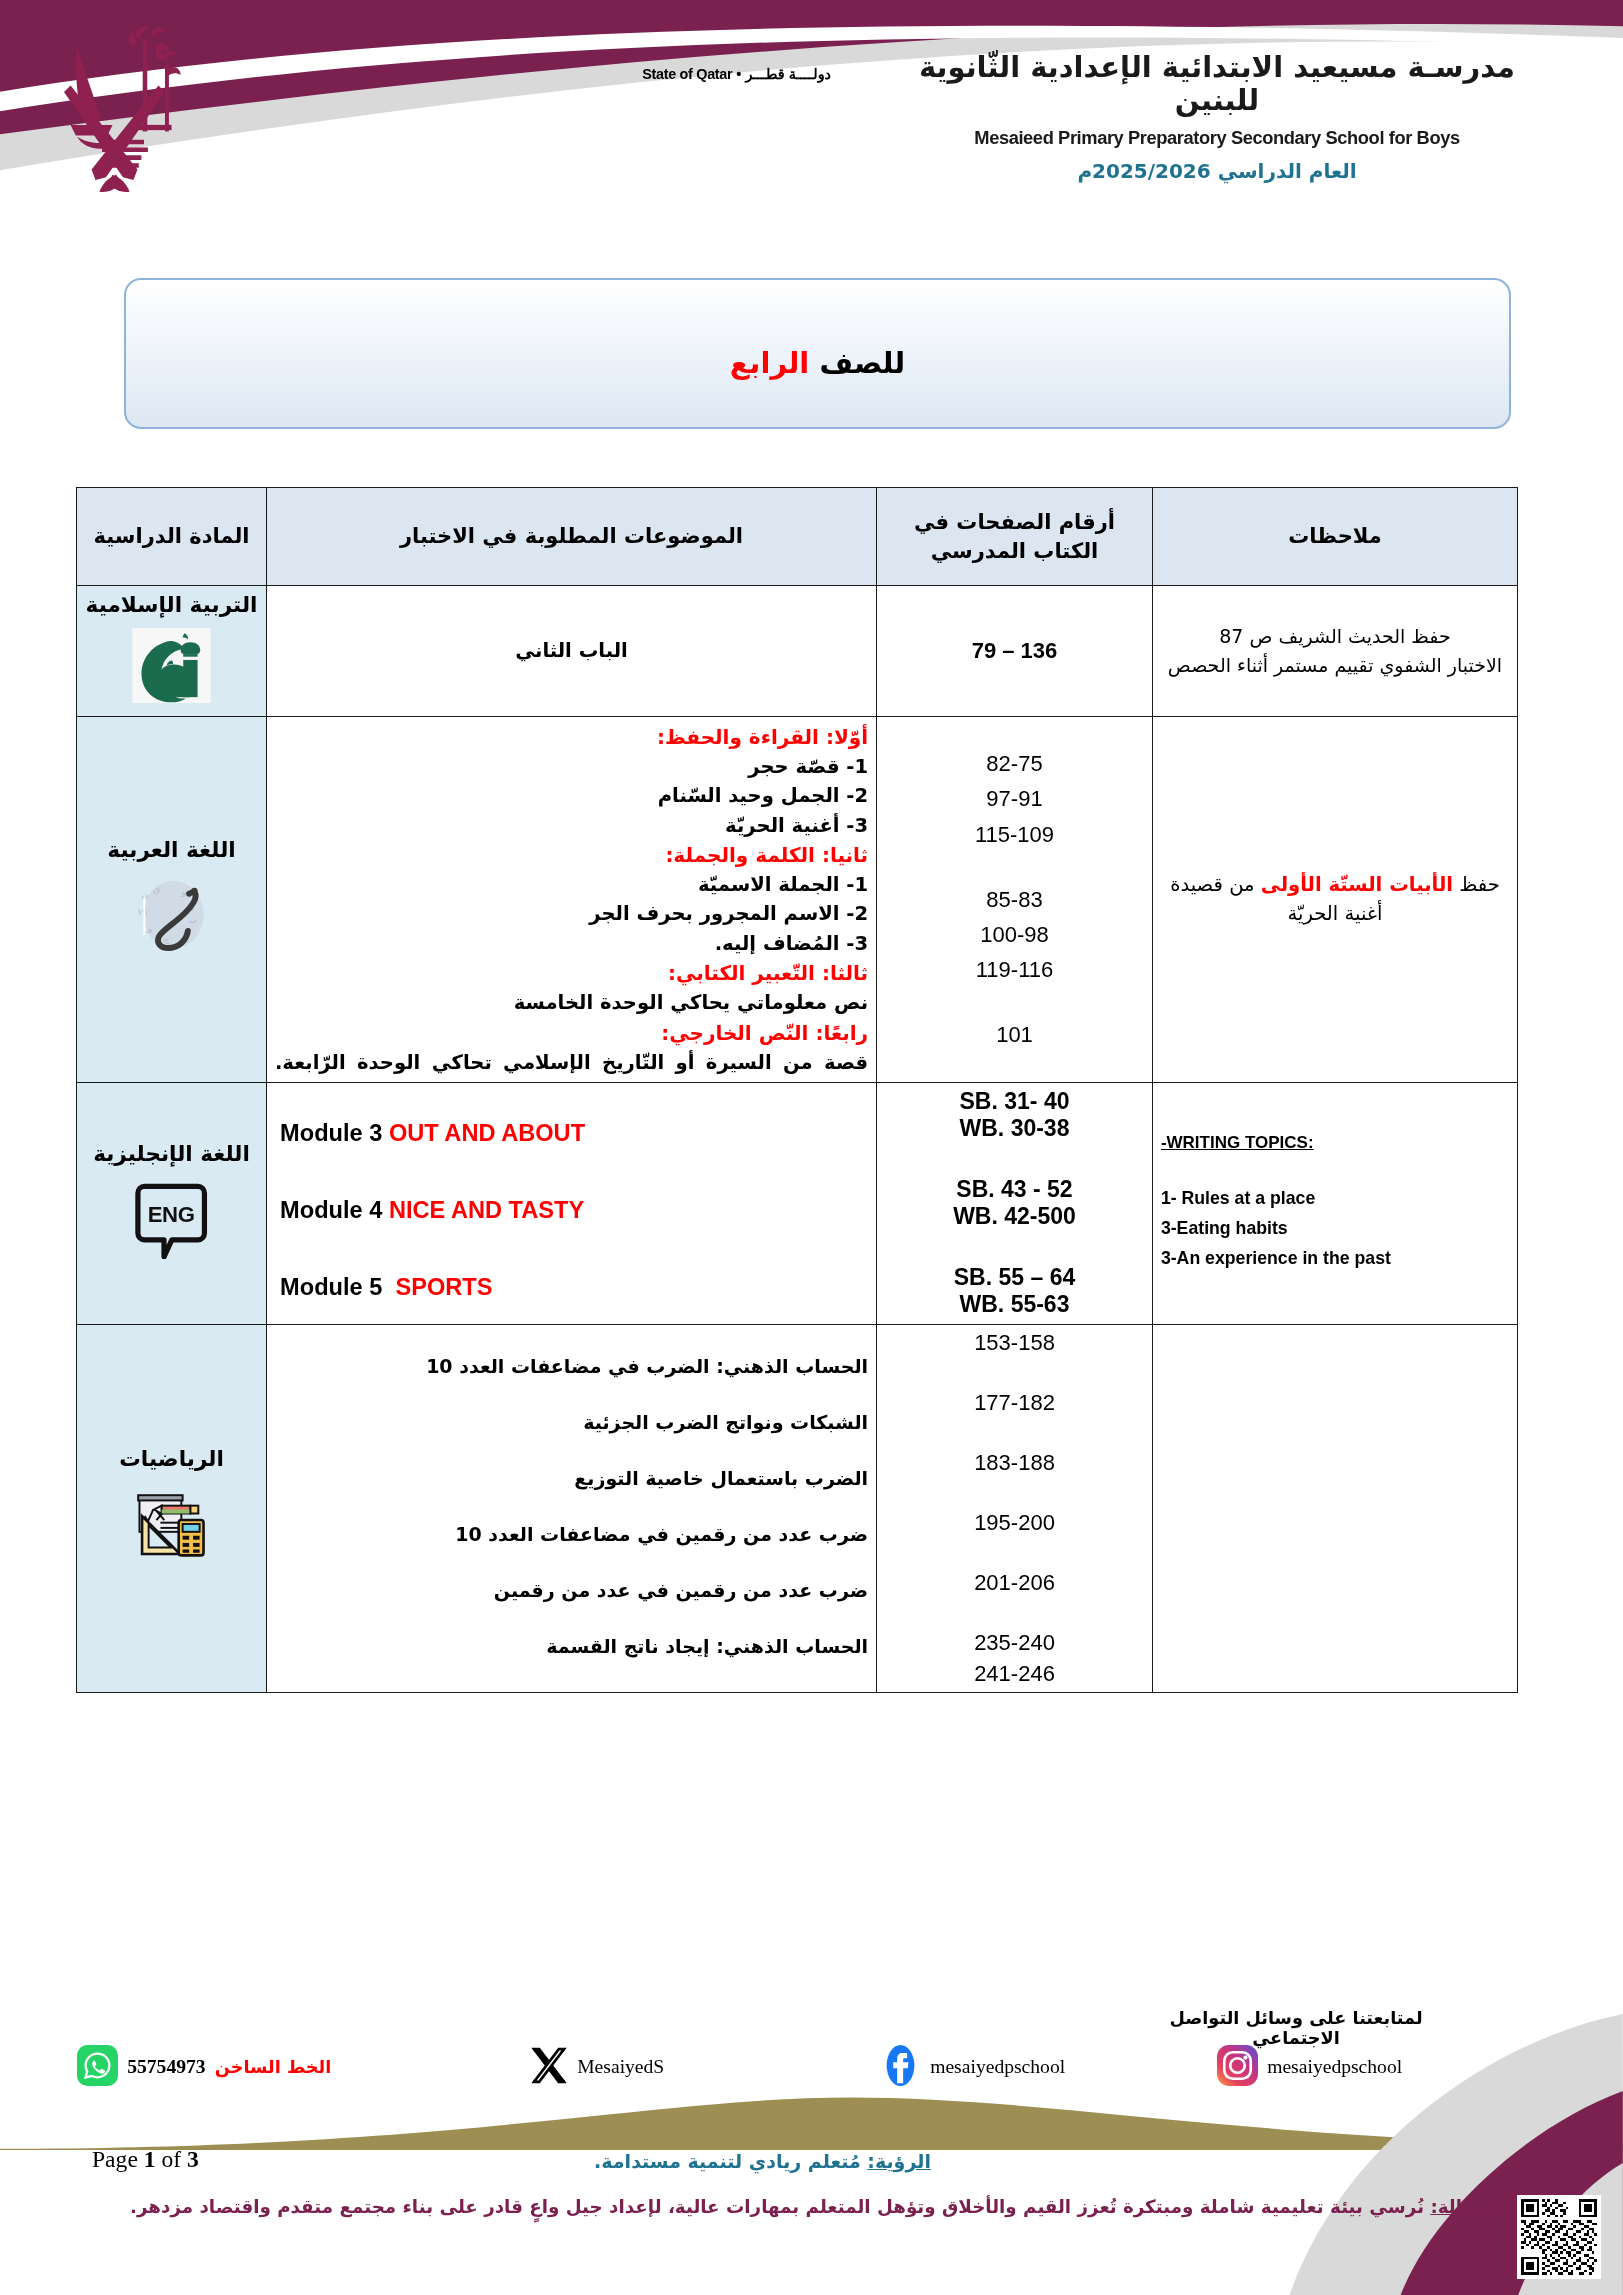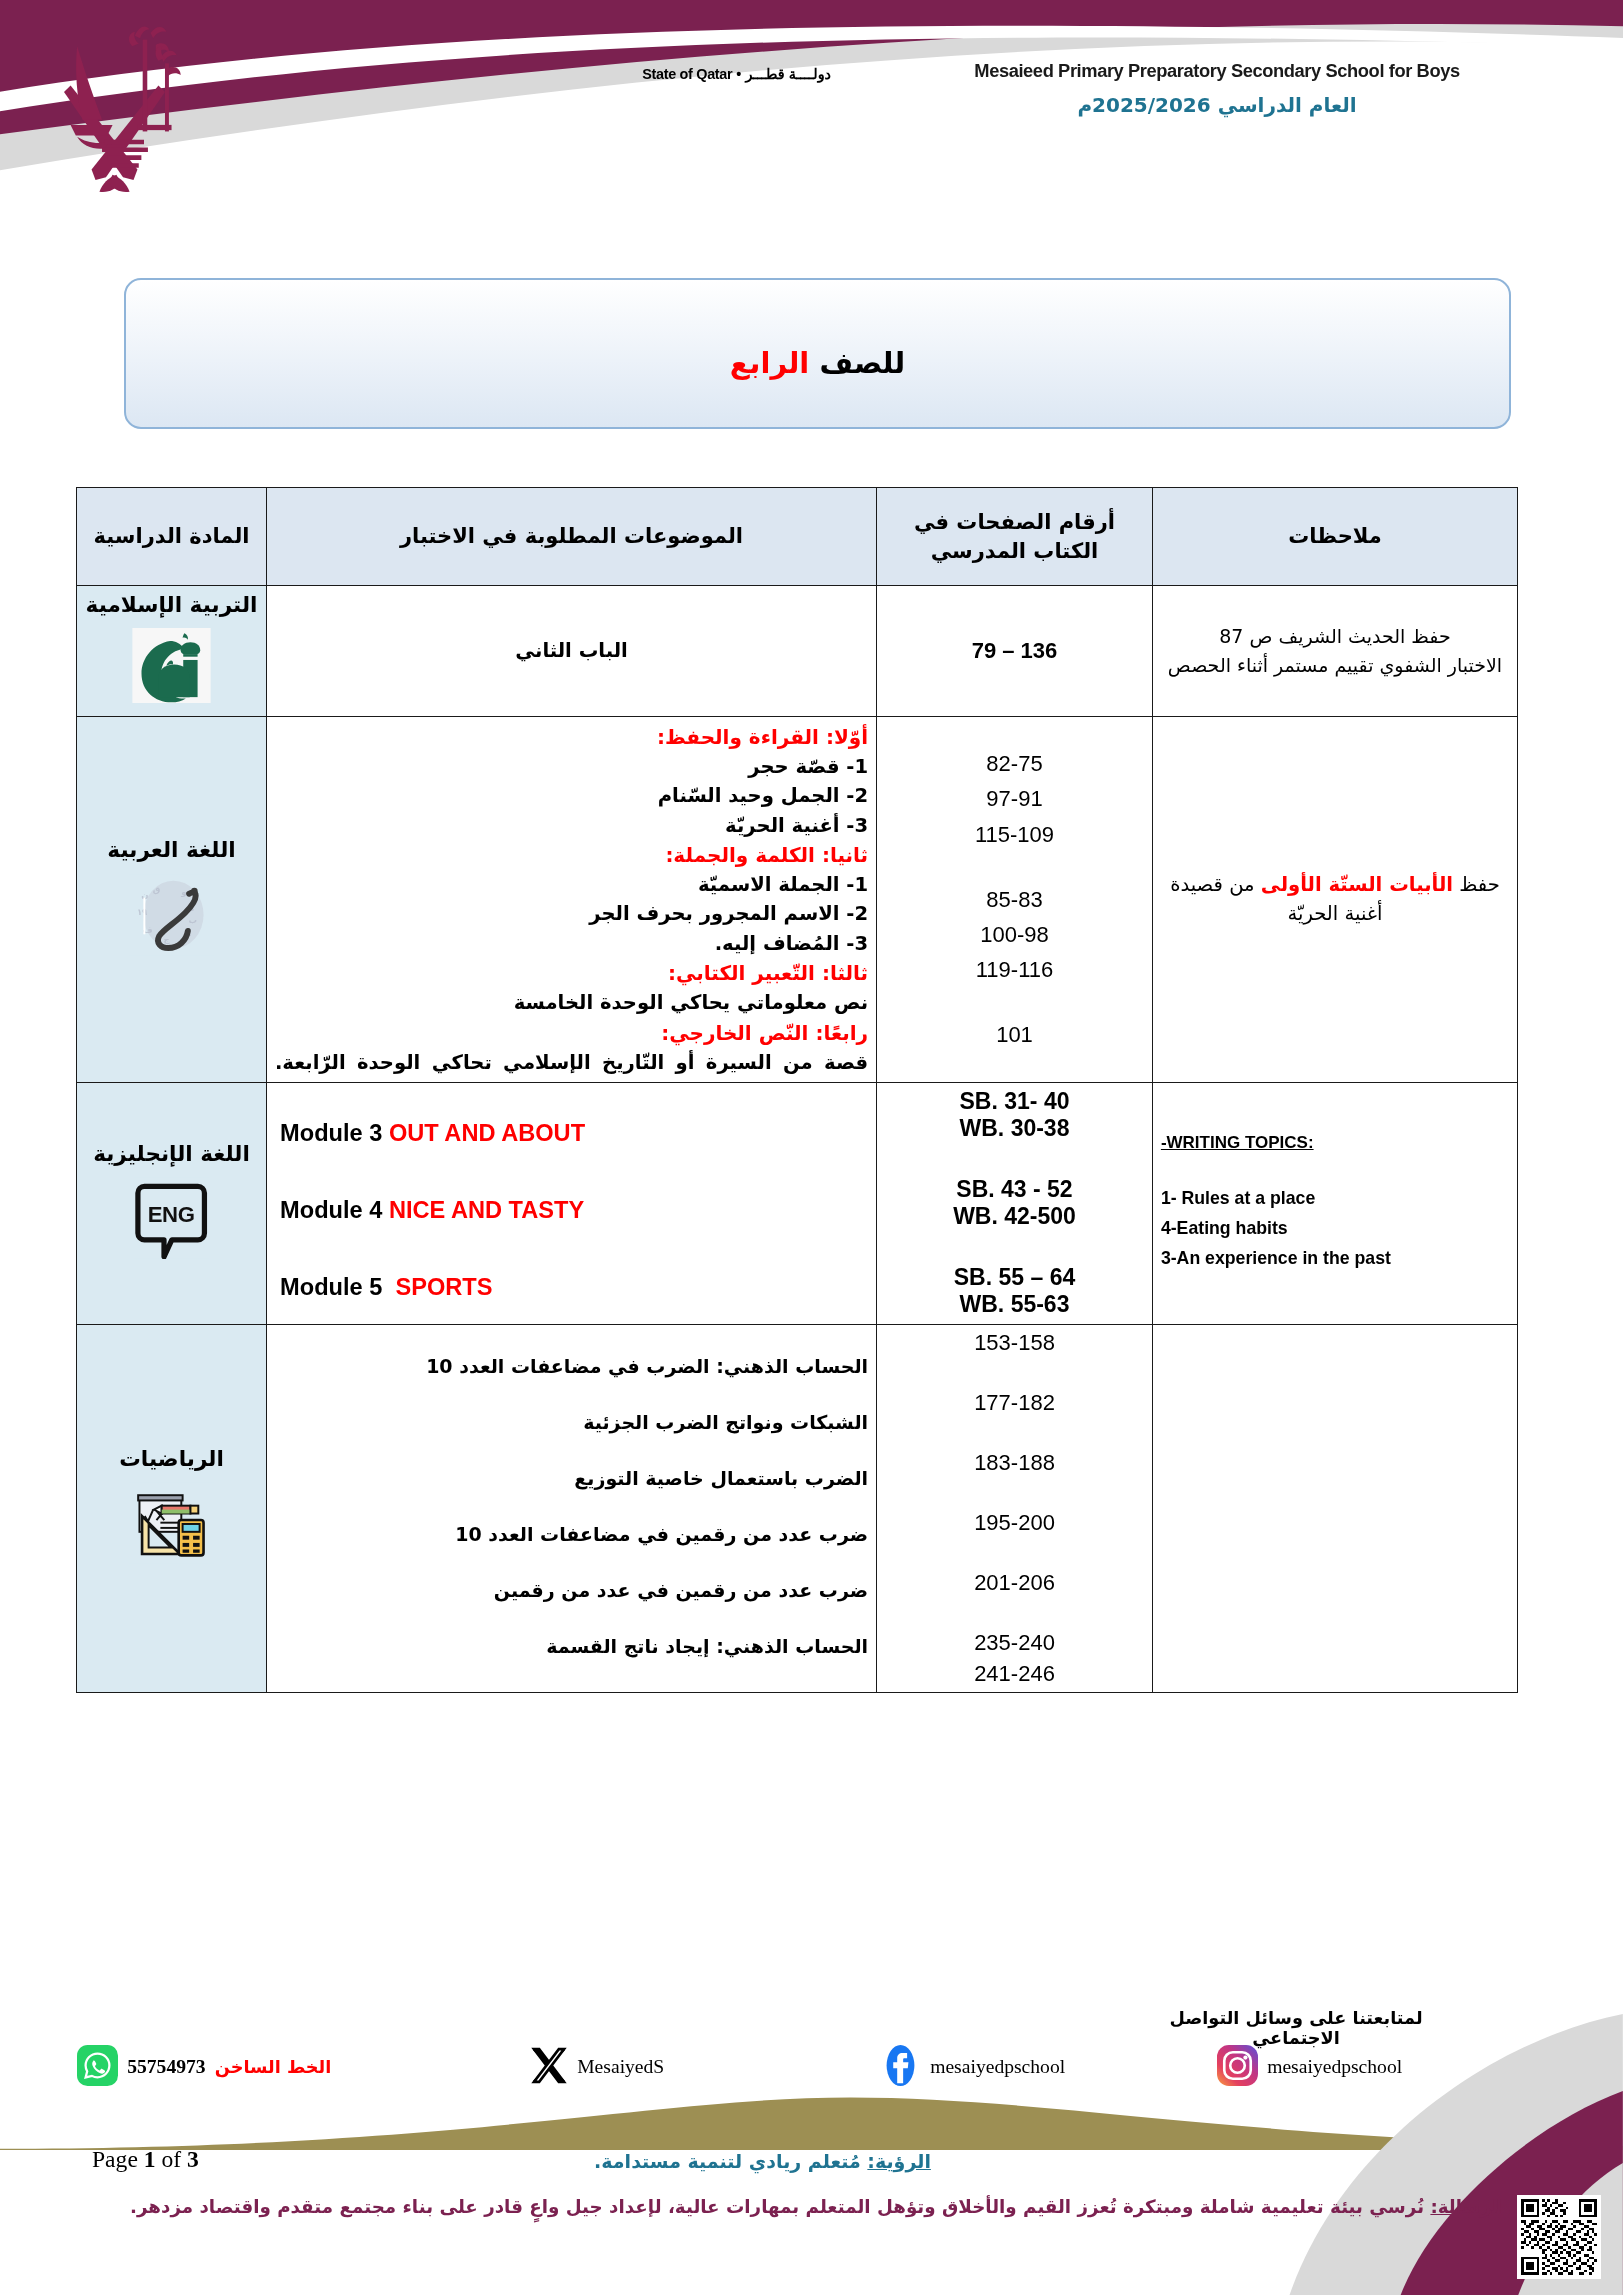--- a/index.html
+++ b/index.html
@@ -280,20 +280,21 @@
         <rect x="150" y="160" width="52" height="8"></rect>
       </g>
     </svg>
   </div>
 
   <div class="ministry-block">
     <div class="ministry-state">دولــــة قطـــر • State of Qatar</div>
   </div>
 
   <div class="school-block">
+    <div class="school-name-ar">مدرسـة مسيعيد الابتدائية الإعدادية الثّانوية للبنين</div>
     <div class="school-name-en">Mesaieed Primary Preparatory Secondary School for Boys</div>
     <div class="school-year">العام الدراسي 2025/2026م</div>
   </div>
 </div>
 
 <div class="title-banner">
   <div class="title-line2">
     <span>للصف </span><span class="red">الرابع</span>
   </div>
 </div>
@@ -397,21 +398,21 @@
             <rect x="22" y="36" width="3" height="56" fill="#ffffff"></rect>
           </svg>
         </span>
       </td>
     </tr>
 
     <tr>
       <td class="eng-notes">
         <span class="wt-head">-WRITING TOPICS:</span>
         <span class="wt-item">1- Rules at a place</span>
-        <span class="wt-item">4-Eating habits</span>
+        <span class="wt-item">3-Eating habits</span>
         <span class="wt-item">3-An experience in the past</span>
       </td>
       <td class="eng-pages">
         <div class="eng-pg-group">
           <div>SB.    31- 40</div>
           <div>WB.    30-38</div>
         </div>
         <div class="eng-pg-group">
           <div>SB. 43 - 52</div>
           <div>WB. 42-500</div>

